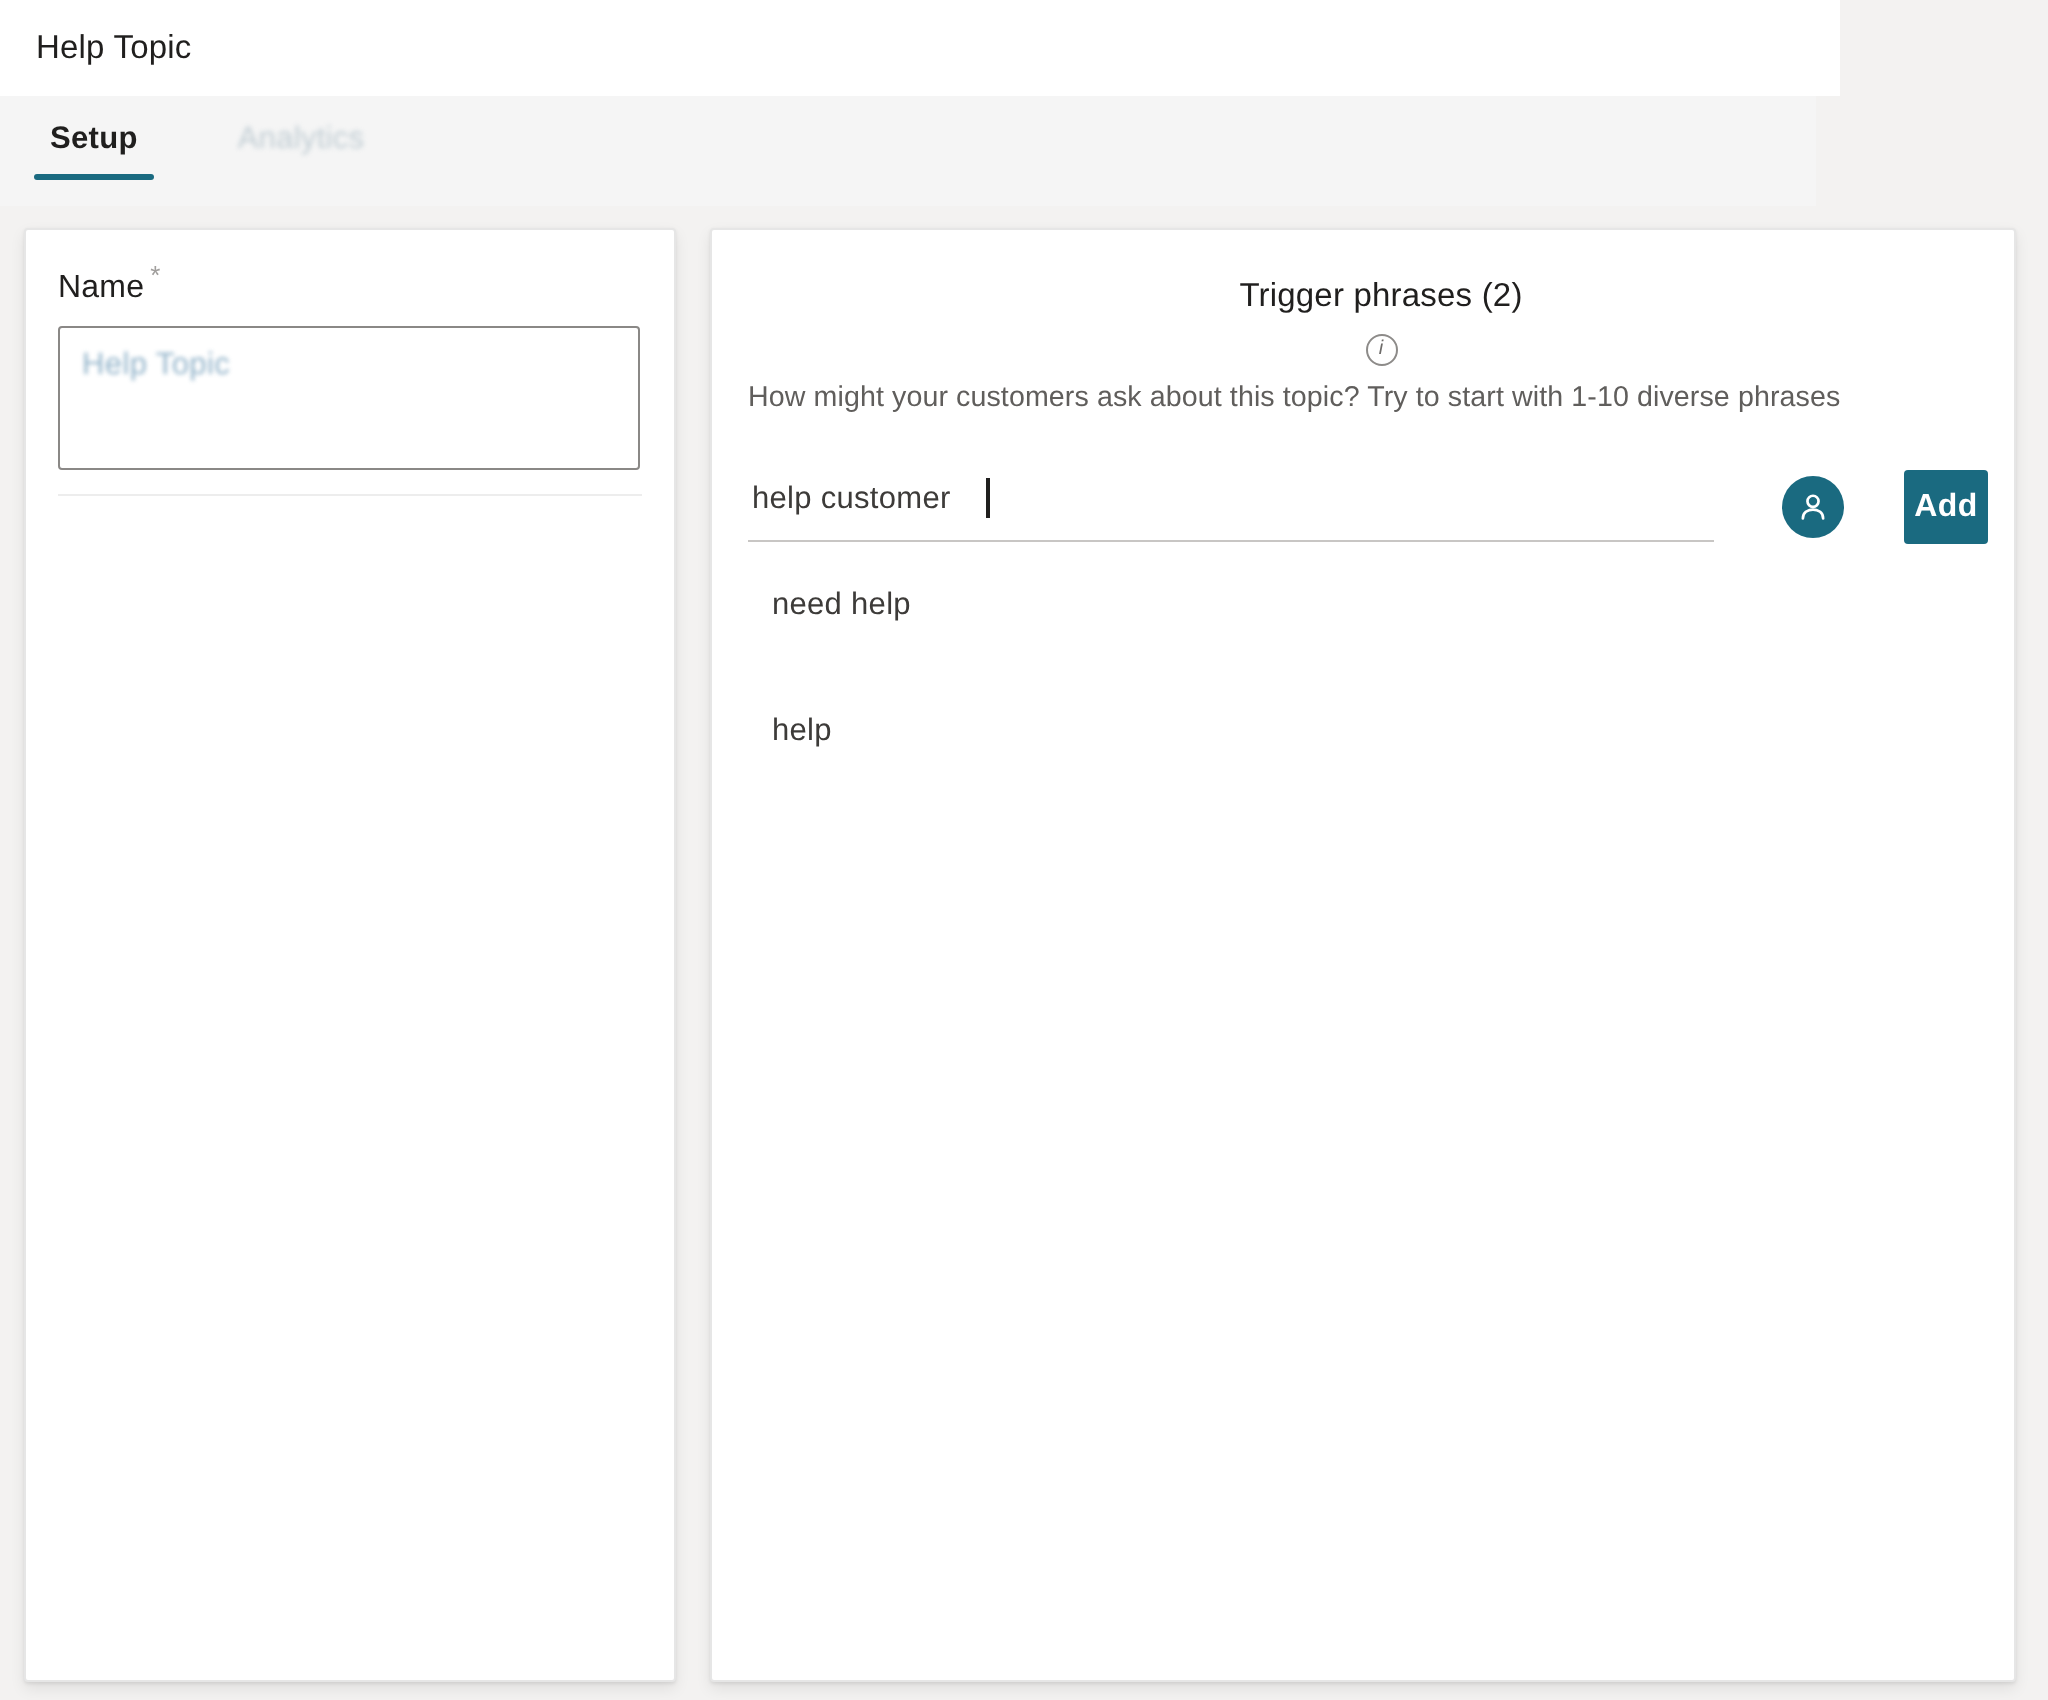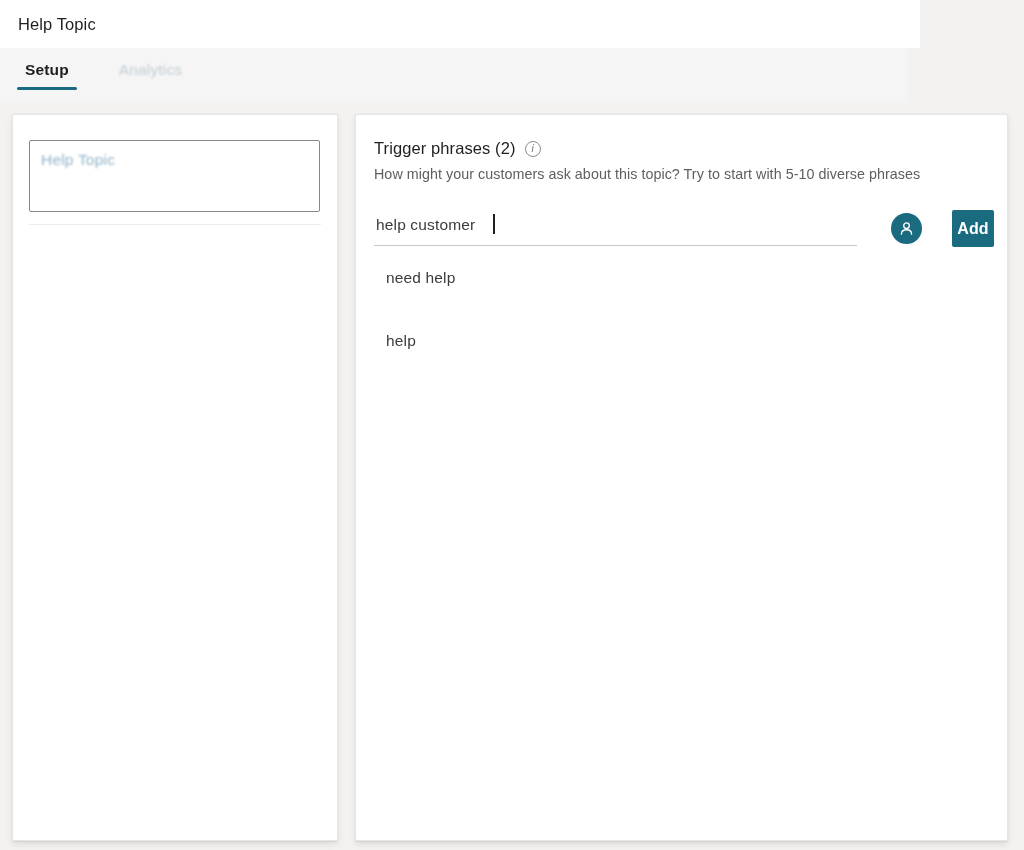--- a/index.html
+++ b/index.html
@@ -166,20 +166,21 @@
   .panel-right {
     left: 355px; top: 11px;
     width: 653px;
     height: 727px;
   }
   .tp-head {
     padding: 24px 0 0 18px;
     display: flex;
     align-items: center;
     gap: 9px;
+    flex-direction: column;
   }
   .tp-title {
     font-size: 16.5px;
     color: #201f1e;
     letter-spacing: 0.1px;
   }
   .info-icon {
     width: 16px; height: 16px;
     border: 1px solid #8d8b89;
     border-radius: 50%;
@@ -290,40 +291,43 @@
     <div class="tab faded">
       <span class="tab-label">Analytics</span>
     </div>
   </div>
 
   <div class="content">
 
     <div class="panel panel-left">
 
       <div class="name-group">
+        <div class="field-label">
+          <span>Name</span><span class="req-star">*</span>
+        </div>
         <div class="name-box">
           <div class="name-value">Help Topic</div>
         </div>
       </div>
 
       <div class="divider"></div>
 
 
     </div>
 
     <div class="panel panel-right">
 
       <div class="tp-head">
         <div class="tp-title">Trigger phrases (2)</div>
         <div class="info-icon">
           <span>i</span>
         </div>
       </div>
 
-      <div class="tp-sub">How might your customers ask about this topic? Try to start with 5-10 diverse phrases</div>
+      <div class="tp-sub">How might your customers ask about this topic? Try to start with 1-10 diverse phrases</div>
 
       <div class="tp-input-row">
         <div class="tp-input-wrap">
           <input class="tp-input" type="text" value="help customer" style="">
           <span class="caret"></span>
         </div>
 
         <div class="avatar-btn">
           <svg width="19" height="19" viewBox="0 0 24 24" aria-hidden="true">
             <circle cx="12" cy="8.4" r="3.5" fill="none" stroke="#ffffff" stroke-width="1.7"></circle>

